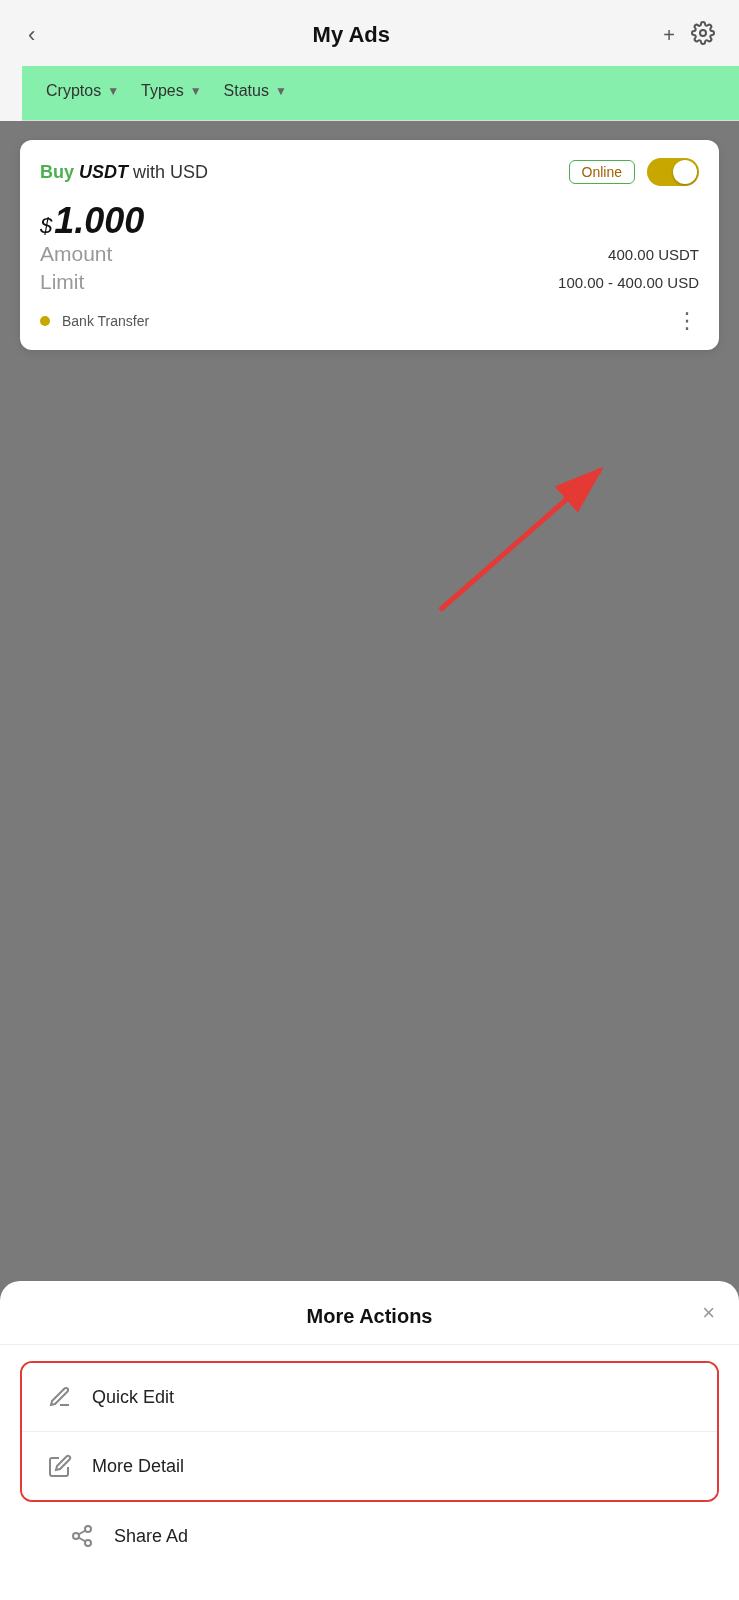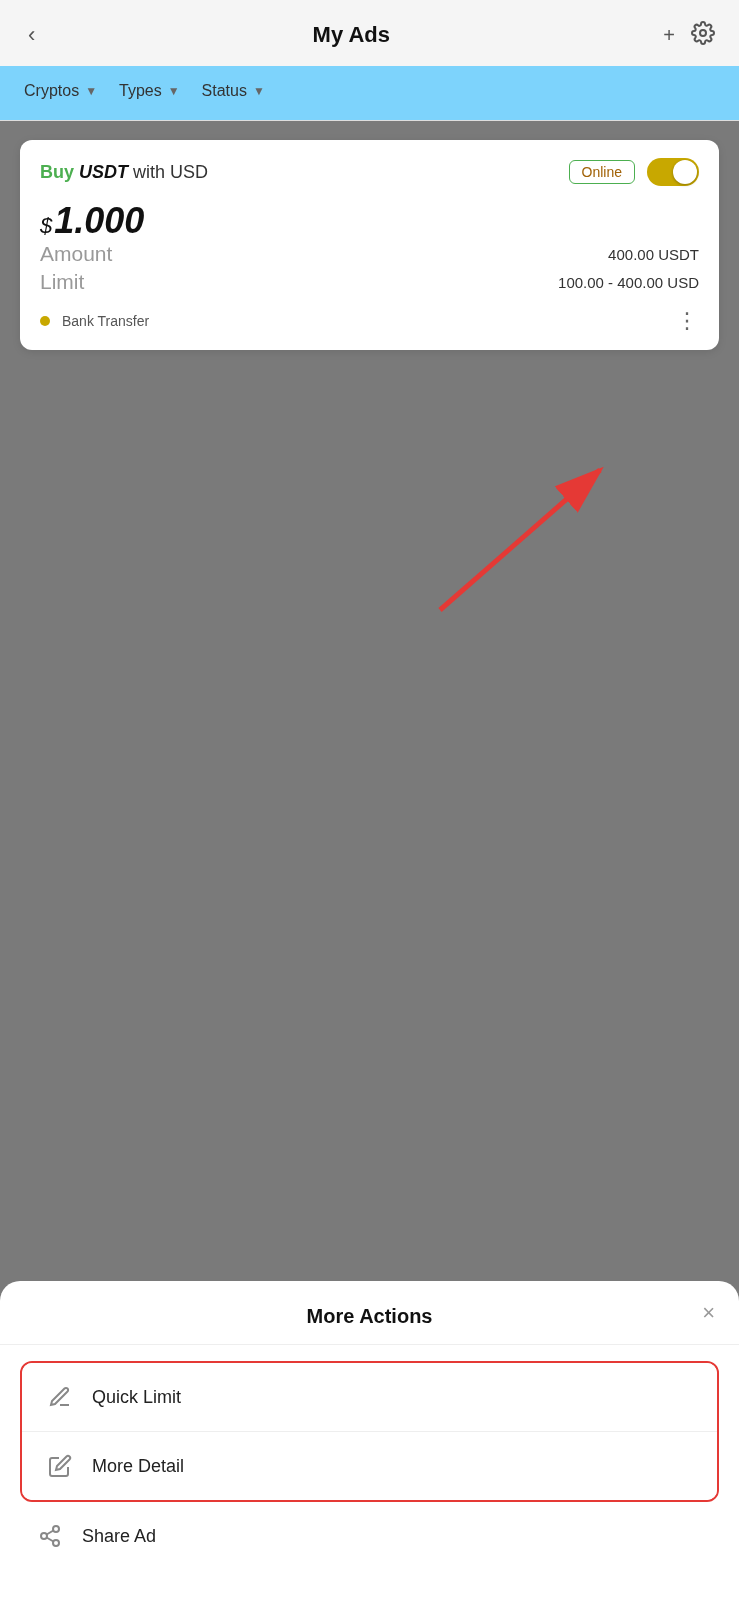--- a/index.html
+++ b/index.html
@@ -60,22 +60,23 @@
       font-size: 20px;
       color: #555;
       cursor: pointer;
     }
 
     
     .filter-bar {
       display: flex;
       gap: 0;
       padding: 10px 20px 14px;
-      background: #7dd3fc;
+      background: #86efac;
       border-bottom: 1px solid #ddd;
+      margin-left: 22px;
     }
 
     .filter-btn {
       display: flex;
       align-items: center;
       gap: 6px;
       padding: 6px 18px 6px 4px;
       font-size: 16px;
       color: #333;
       background: none;
@@ -311,21 +312,21 @@
       font-size: 18px;
       color: #222;
       font-weight: 400;
     }
 
     
     .action-item-standalone {
       display: flex;
       align-items: center;
       gap: 18px;
-      padding: 22px 36px;
+      padding: 22px 68px;
       background: white;
       cursor: pointer;
       border-bottom: 1px solid #eee;
     }
 
     .action-item-standalone:last-child {
       border-bottom: none;
     }
 
     .action-item-standalone .action-item-icon {
@@ -450,21 +451,21 @@
   </div>
 
   <div class="action-group">
     <button class="action-item">
       <span class="action-item-icon">
         <svg class="icon-svg" viewBox="0 0 24 24" fill="none" stroke="#888" stroke-width="2">
           <path d="M12 20h9"></path>
           <path d="M16.5 3.5a2.121 2.121 0 0 1 3 3L7 19l-4 1 1-4L16.5 3.5z"></path>
         </svg>
       </span>
-      <span class="action-item-label">Quick Limit</span>
+      <span class="action-item-label">Quick Edit</span>
     </button>
     <button class="action-item">
       <span class="action-item-icon">
         <svg class="icon-svg" viewBox="0 0 24 24" fill="none" stroke="#888" stroke-width="2">
           <path d="M11 4H4a2 2 0 0 0-2 2v14a2 2 0 0 0 2 2h14a2 2 0 0 0 2-2v-7"></path>
           <path d="M18.5 2.5a2.121 2.121 0 0 1 3 3L12 15l-4 1 1-4 9.5-9.5z"></path>
         </svg>
       </span>
       <span class="action-item-label">More Detail</span>
     </button>

